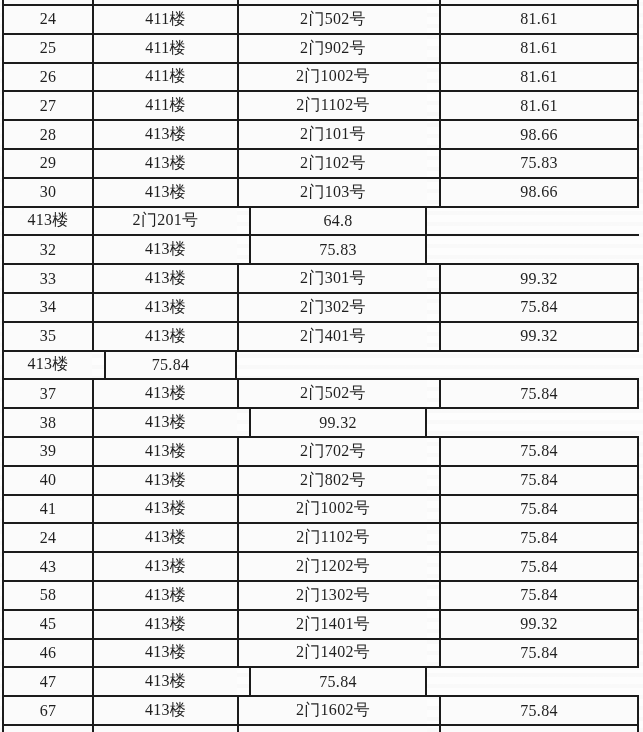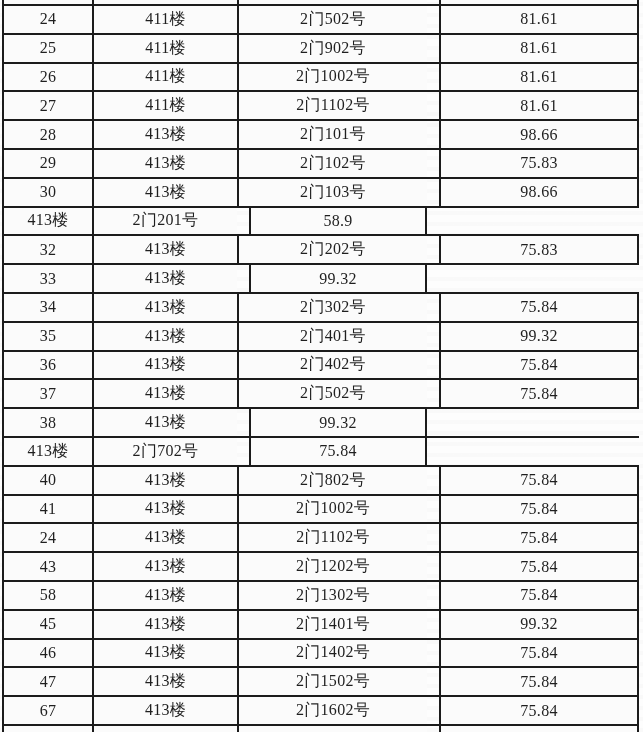--- a/index.html
+++ b/index.html
@@ -114,63 +114,62 @@
       </div>
       <div class="row">
         <div class="cell">30</div>
         <div class="cell">413楼</div>
         <div class="cell">2门103号</div>
         <div class="cell">98.66</div>
       </div>
       <div class="row">
         <div class="cell">413楼</div>
         <div class="cell">2门201号</div>
-        <div class="cell">58.9</div>
+        <div class="cell">64.8</div>
       </div>
       <div class="row">
         <div class="cell">32</div>
         <div class="cell">413楼</div>
-        <div class="cell">2门202号</div>
         <div class="cell">75.83</div>
       </div>
       <div class="row">
         <div class="cell">33</div>
         <div class="cell">413楼</div>
+        <div class="cell">2门301号</div>
         <div class="cell">99.32</div>
       </div>
       <div class="row">
         <div class="cell">34</div>
         <div class="cell">413楼</div>
         <div class="cell">2门302号</div>
         <div class="cell">75.84</div>
       </div>
       <div class="row">
         <div class="cell">35</div>
         <div class="cell">413楼</div>
         <div class="cell">2门401号</div>
         <div class="cell">99.32</div>
       </div>
       <div class="row">
-        <div class="cell">36</div>
-        <div class="cell">413楼</div>
-        <div class="cell">2门402号</div>
+        <div class="cell">413楼</div>
         <div class="cell">75.84</div>
       </div>
       <div class="row">
         <div class="cell">37</div>
         <div class="cell">413楼</div>
         <div class="cell">2门502号</div>
         <div class="cell">75.84</div>
       </div>
       <div class="row">
         <div class="cell">38</div>
         <div class="cell">413楼</div>
         <div class="cell">99.32</div>
       </div>
       <div class="row">
+        <div class="cell">39</div>
         <div class="cell">413楼</div>
         <div class="cell">2门702号</div>
         <div class="cell">75.84</div>
       </div>
       <div class="row">
         <div class="cell">40</div>
         <div class="cell">413楼</div>
         <div class="cell">2门802号</div>
         <div class="cell">75.84</div>
       </div>
@@ -206,21 +205,20 @@
       </div>
       <div class="row">
         <div class="cell">46</div>
         <div class="cell">413楼</div>
         <div class="cell">2门1402号</div>
         <div class="cell">75.84</div>
       </div>
       <div class="row">
         <div class="cell">47</div>
         <div class="cell">413楼</div>
-        <div class="cell">2门1502号</div>
         <div class="cell">75.84</div>
       </div>
       <div class="row">
         <div class="cell">67</div>
         <div class="cell">413楼</div>
         <div class="cell">2门1602号</div>
         <div class="cell">75.84</div>
       </div>
       <div class="row partial partial-bottom">
       <div class="cell"></div>

